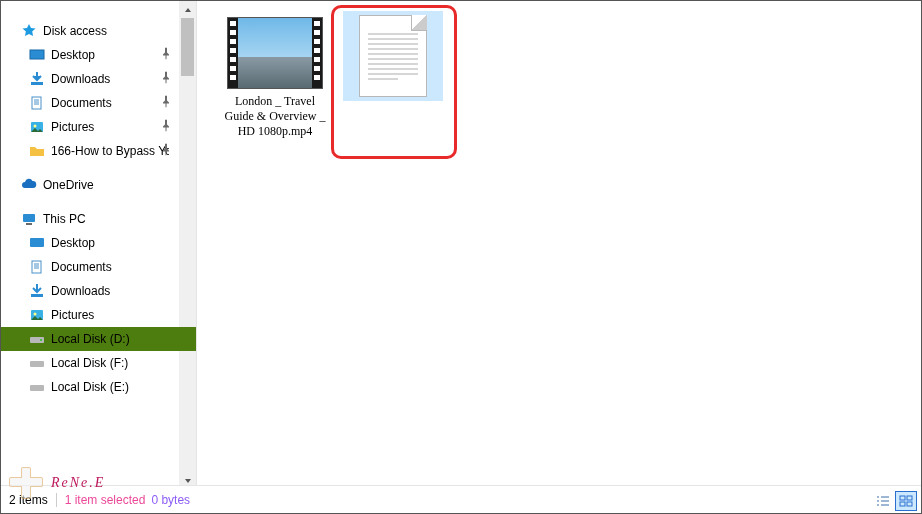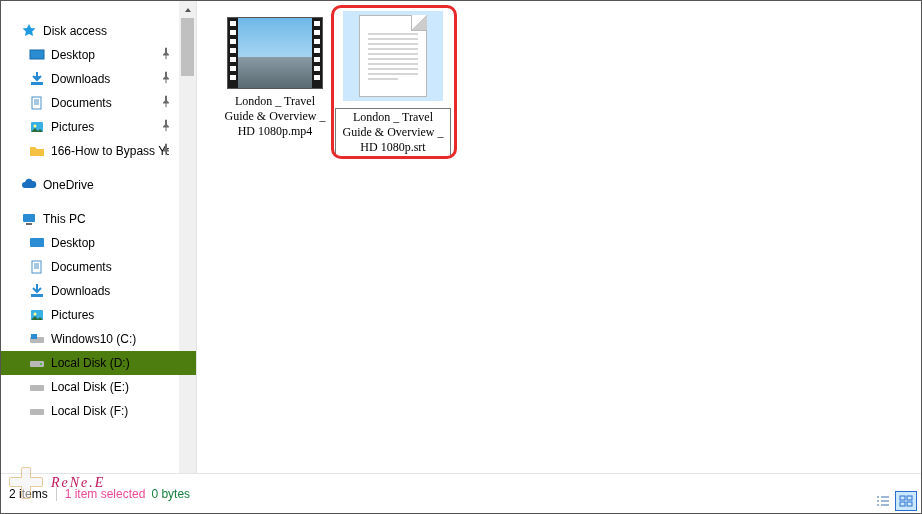--- a/index.html
+++ b/index.html
@@ -95,21 +95,21 @@
     right: 0; top: 0;
     width: 17px; height: 100%;
     background: #f0f0f0;
   }
   .sb-btn { width: 17px; height: 17px; display:flex;align-items:center;justify-content:center;background:#f0f0f0; }
   .sb-btn svg { width:8px;height:8px;fill:#555; }
   .sb-thumb { position:absolute; left:2px; width:13px; background:#c0c0c0; }
   .statusbar {
     position: absolute;
     bottom: 0; left: 0; right: 0;
-    height: 40px;
+    height: 28px;
     border-top: 1px solid #e5e5e5;
     display: flex;
     align-items: center;
     font-size: 12px;
     padding-left: 8px;
     background: #fff;
   }
   .statusbar .sep { border-left: 1px solid #ccc; height: 14px; margin: 0 8px; }
   .viewbtns {
     position: absolute;
@@ -287,53 +287,44 @@
       <div class="node level2">
         <span class="ico">
             <svg viewBox="0 0 16 16">
               <rect x="2" y="3" width="12" height="10" fill="#39b1e5" rx="1"></rect>
               <circle cx="6" cy="7" r="1.5" fill="#fffd8a"></circle>
               <path fill="#2b6b3a" d="M2 13l4-4 3 3 2-2 3 3z"></path>
             </svg>
           </span>
         <span>Pictures</span>
       </div>
-      <div class="node level2">
-        <span class="ico">
-            <svg viewBox="0 0 16 16">
-              <rect x="1" y="6" width="14" height="6" fill="#b8b8b8" rx="1"></rect>
-              <rect x="2" y="3" width="6" height="5" fill="#2a8dd4"></rect>
-            </svg>
-          </span>
-        <span>Windows10 (C:)</span>
-      </div>
       <div class="node level2 hl">
         <span class="ico">
             <svg viewBox="0 0 16 16">
               <rect x="1" y="6" width="14" height="6" fill="#b8b8b8" rx="1"></rect>
               <rect x="11" y="8" width="2" height="2" fill="#4ac14a"></rect>
             </svg>
           </span>
         <span>Local Disk (D:)</span>
       </div>
       <div class="node level2">
         <span class="ico">
             <svg viewBox="0 0 16 16">
               <rect x="1" y="6" width="14" height="6" fill="#b8b8b8" rx="1"></rect>
             </svg>
           </span>
+        <span>Local Disk (F:)</span>
+      </div>
+      <div class="node level2">
+        <span class="ico">
+            <svg viewBox="0 0 16 16">
+              <rect x="1" y="6" width="14" height="6" fill="#b8b8b8" rx="1"></rect>
+            </svg>
+          </span>
         <span>Local Disk (E:)</span>
-      </div>
-      <div class="node level2">
-        <span class="ico">
-            <svg viewBox="0 0 16 16">
-              <rect x="1" y="6" width="14" height="6" fill="#b8b8b8" rx="1"></rect>
-            </svg>
-          </span>
-        <span>Local Disk (F:)</span>
       </div>
     </div>
   </div>
 
   <div class="content">
 
     <div class="file" style="left:20px;top:16px">
       <div class="thumb-wrap">
         <div class="thumb" style="position:relative;border:1px solid #555;background:#222">
           <div style="position:absolute;left:0;top:0;width:10px;height:100%;background:#1a1a1a"></div>
@@ -370,33 +361,32 @@
             <div style="height:2px;background:#d6d6d6;margin:3px 0"></div>
             <div style="height:2px;background:#d6d6d6;margin:3px 0"></div>
             <div style="height:2px;background:#d6d6d6;margin:3px 0"></div>
             <div style="height:2px;background:#d6d6d6;margin:3px 0"></div>
             <div style="height:2px;background:#d6d6d6;margin:3px 0"></div>
             <div style="height:2px;background:#d6d6d6;margin:3px 0"></div>
             <div style="height:2px;background:#d6d6d6;margin:3px 0;width:60%"></div>
           </div>
         </div>
       </div>
-      <span class="lab">London _ Travel Guide &amp; Overview _ HD 1080p.srt</span>
     </div>
 
     <div class="redbox" style="left:134px;top:4px;width:126px;height:154px"></div>
   </div>
 </div>
 
 <div class="statusbar">
   <span>2 items</span>
   <span class="sep"></span>
   <span style="color:#ec4899">1 item selected</span>
   <span style="width:6px"></span>
-  <span style="color:#15803d">0 bytes</span>
+  <span style="color:#8b5cf6">0 bytes</span>
 
   <div class="viewbtns">
     <div class="vbtn">
       <svg width="14" height="12" viewBox="0 0 14 12">
           <path stroke="#3a6fa8" d="M1 2h2M1 6h2M1 10h2 M5 2h8M5 6h8M5 10h8"></path>
         </svg>
     </div>
     <div class="vbtn active">
       <svg width="14" height="12" viewBox="0 0 14 12">
           <rect x="1" y="1" width="5" height="4" fill="none" stroke="#2a6fcf"></rect>

